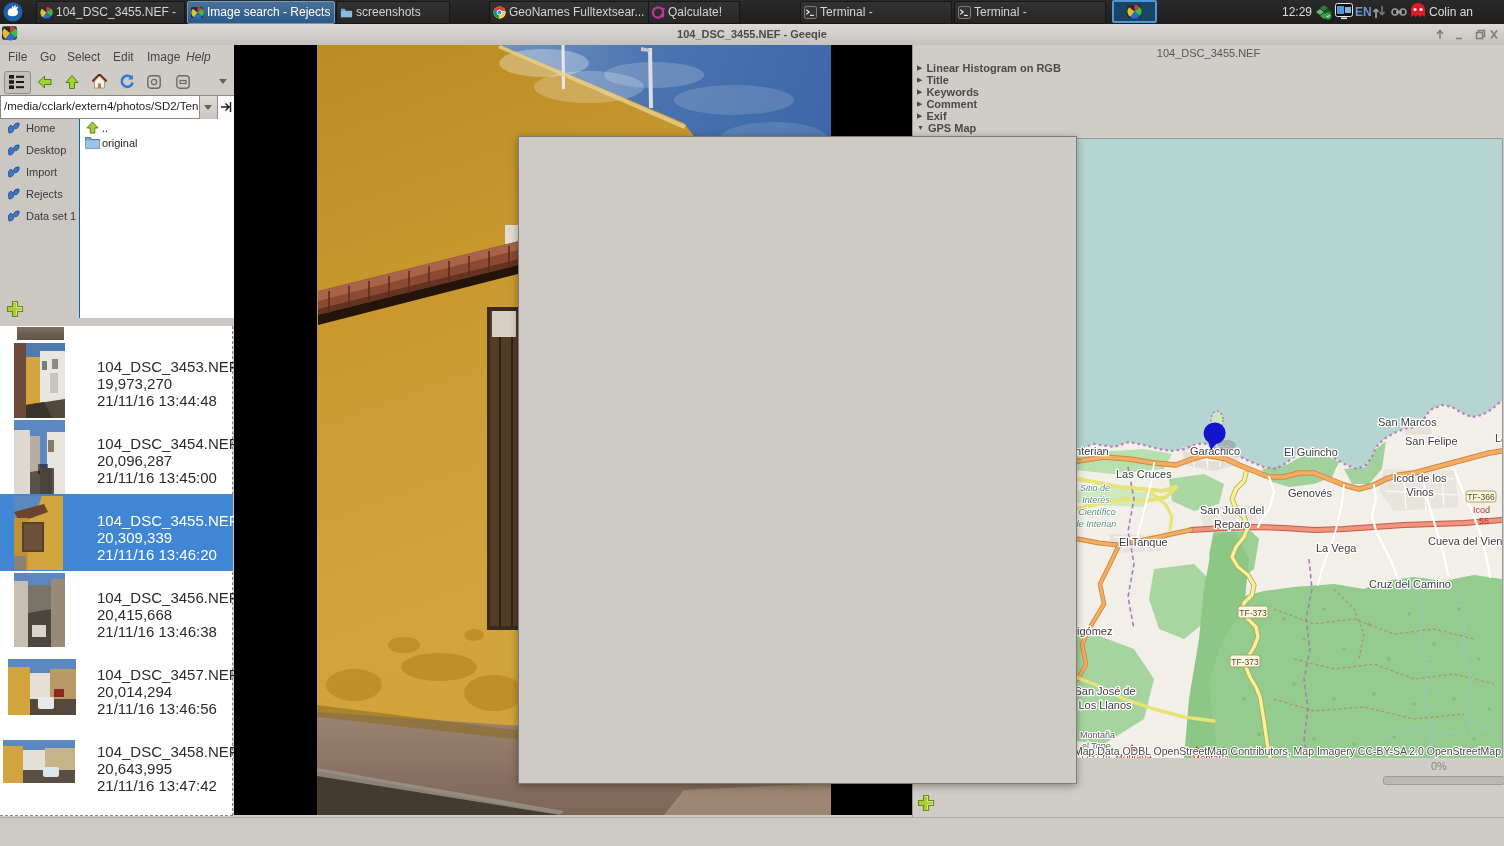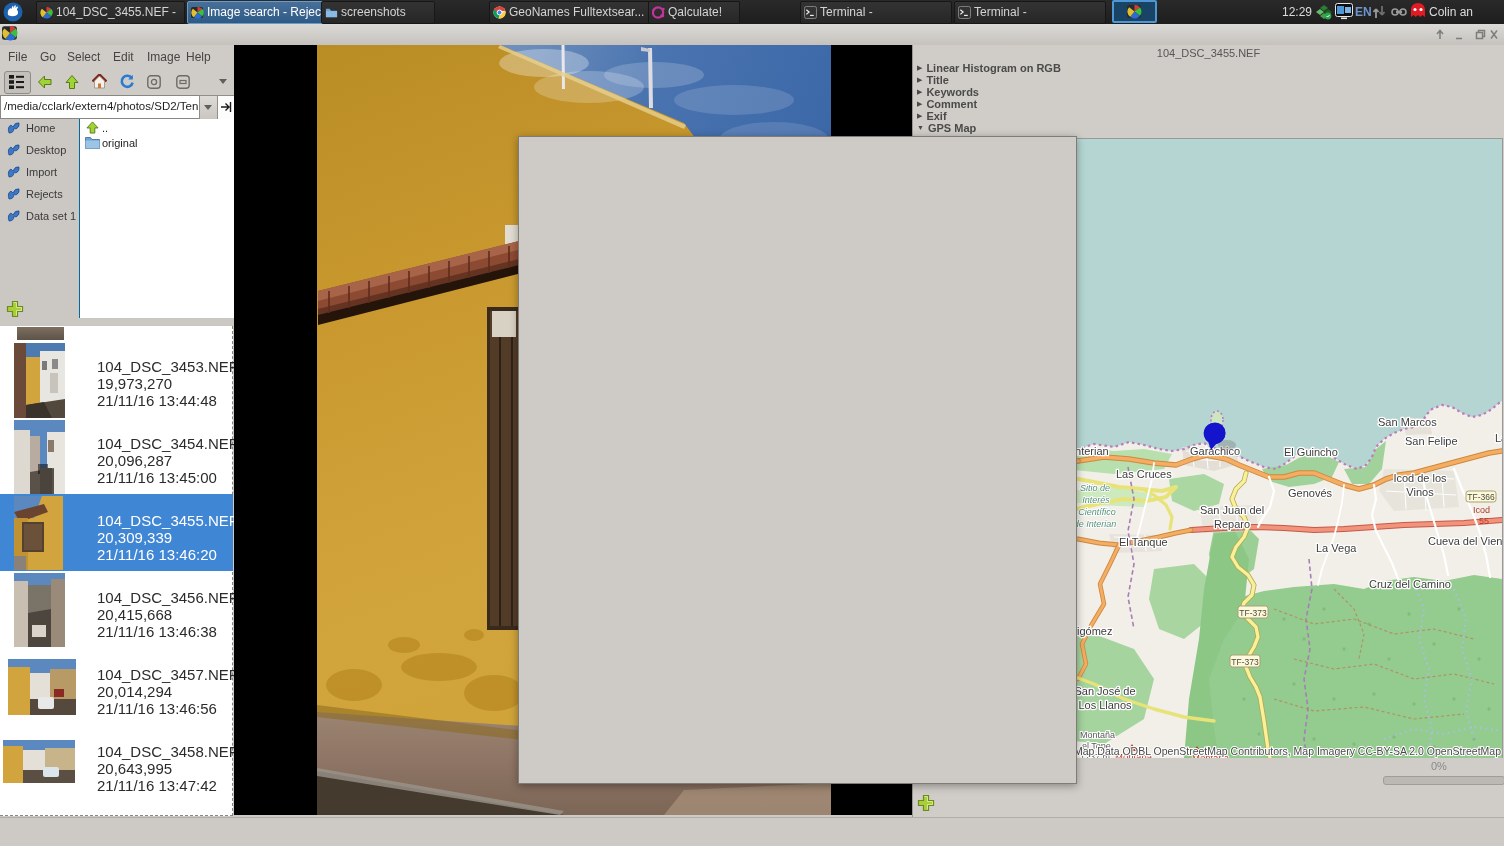--- a/index.html
+++ b/index.html
@@ -41,21 +41,21 @@
  <div class="task active" style="left:187px;width:146px;">
       <svg class="ticon" viewBox="0 0 14 14">
         <rect x="0" y="1" width="13" height="12" rx="2" fill="#2a2a2a"></rect>
         <path d="M7 7 L12 3 A6 6 0 0 0 7 1Z" fill="#d43c3c"></path>
         <path d="M7 7 L12 11 A6 6 0 0 0 12 3Z" fill="#3cbf3c"></path>
         <path d="M7 7 L3 12 A6 6 0 0 0 12 11Z" fill="#2a6bd4"></path>
         <path d="M7 7 L2 3 A6 6 0 0 0 3 12Z" fill="#e0c030"></path>
       </svg>
       <span class="lbl">Image search - Rejects</span>
     </div>
- <div class="task" style="left:321px;width:112px;">
+ <div class="task" style="left:336px;width:112px;">
       <svg class="ticon" viewBox="0 0 14 14">
         <path d="M1 3 h4 l1.5 2 H13 v7 H1 Z" fill="#6da4d4"></path>
         <path d="M1 5.5 H13 V12 H1Z" fill="#89bbe4"></path>
       </svg>
       <span class="lbl">screenshots</span>
     </div>
  <div class="task" style="left:489px;width:159px;text-align:right;">
       <svg class="ticon" viewBox="0 0 14 14">
         <circle cx="7" cy="7" r="6.5" fill="#fff"></circle>
         <path d="M7 7 m-6.5 0 A6.5 6.5 0 0 1 13.2 5 L8 6Z" fill="#db4437"></path>
@@ -131,38 +131,39 @@
  <div class="trayt" style="left:1429px;">Colin an Clark</div>
 </div>
 <div id="titlebar" class="abs">
  <svg class="abs" style="left:2px;top:1px" width="16" height="16" viewBox="0 0 14 14">
       <rect x="0" y="1" width="13" height="12" rx="2" fill="#2a2a2a"></rect>
       <path d="M7 7 L12 3 A6 6 0 0 0 7 1Z" fill="#d43c3c"></path>
       <path d="M7 7 L12 11 A6 6 0 0 0 12 3Z" fill="#3cbf3c"></path>
       <path d="M7 7 L3 12 A6 6 0 0 0 12 11Z" fill="#2a6bd4"></path>
       <path d="M7 7 L2 3 A6 6 0 0 0 3 12Z" fill="#e0c030"></path>
     </svg>
+ <div class="tx" style="left:0;right:0;text-align:center;top:4px;font-size:11px;font-weight:bold;color:#4b4b4b;">104_DSC_3455.NEF - Geeqie</div>
  <svg class="abs" style="left:1436px;top:5px" width="62" height="11" viewBox="0 0 62 11">
   <g stroke="#7d7d7d" stroke-width="1.5" fill="none">
    <path d="M4 10 V2 M1 5 L4 1.5 L7 5"></path>
    <path d="M20 9.5 H26"></path>
    <rect x="40.5" y="3.5" width="6" height="6"></rect>
         <path d="M42.5 3.5 V1.5 H48.5 V7.5 H46.5"></path>
    <path d="M55 1.5 L61 9.5 M61 1.5 L55 9.5"></path>
   </g>
  </svg>
 </div>
 <div id="leftcol">
  <div class="abs" style="left:0;top:45px;width:234px;height:24px;background:#cfccc7;font-size:12px;color:#454545;">
   <span class="tx" style="left:8px;top:5px;">File</span>
       <span class="tx" style="left:40px;top:5px;">Go</span>
       <span class="tx" style="left:67px;top:5px;">Select</span>
       <span class="tx" style="left:113px;top:5px;">Edit</span>
       <span class="tx" style="left:147px;top:5px;">Image</span>
-      <span class="tx" style="left:186px;top:5px;">Help</span>
+      <span class="tx" style="left:186px;top:5px;font-style:italic;">Help</span>
  </div>
  <div class="abs" style="left:0;top:69px;width:234px;height:26px;background:#cfccc7;">
   <div class="abs" style="left:4px;top:2px;width:25px;height:21px;background:#c3c0bb;border:1px solid #8f8c87;border-radius:3px;"></div>
   <svg class="abs" style="left:9px;top:6px" width="16" height="14" viewBox="0 0 16 14">
         <g fill="#1a1a1a">
           <rect x="0" y="0" width="5" height="3.6"></rect>
           <rect x="7" y="0.8" width="8" height="2"></rect>
           <rect x="0" y="5.2" width="5" height="3.6"></rect>
           <rect x="7" y="6" width="8" height="2"></rect>
           <rect x="0" y="10.4" width="5" height="3.6"></rect>

